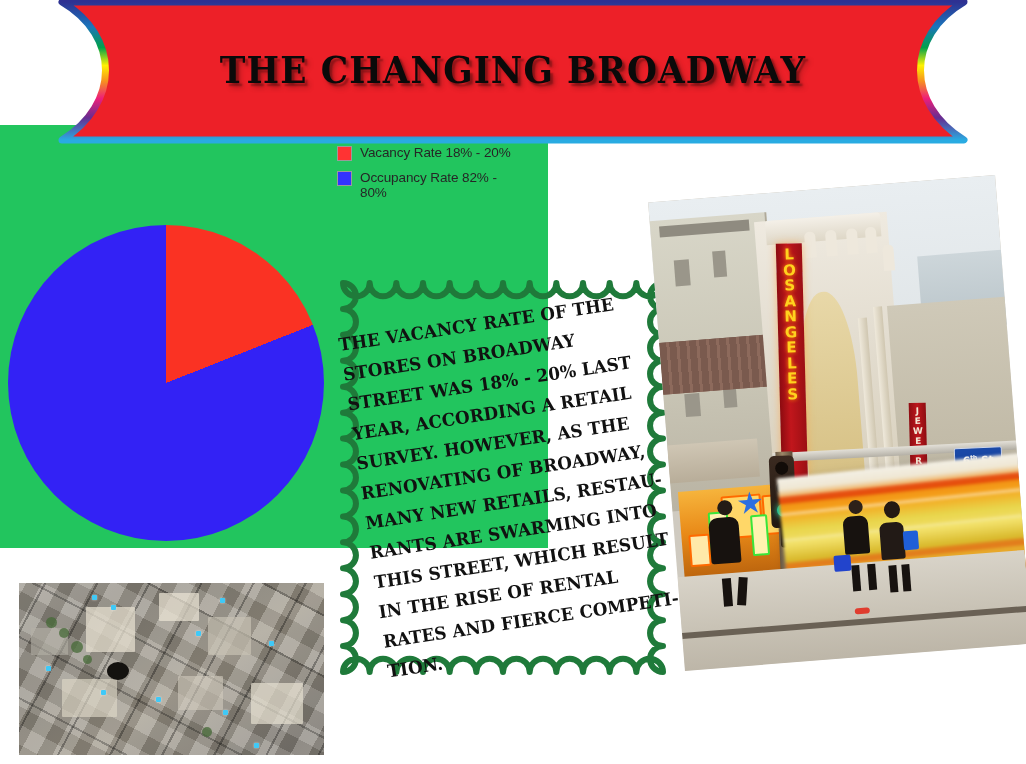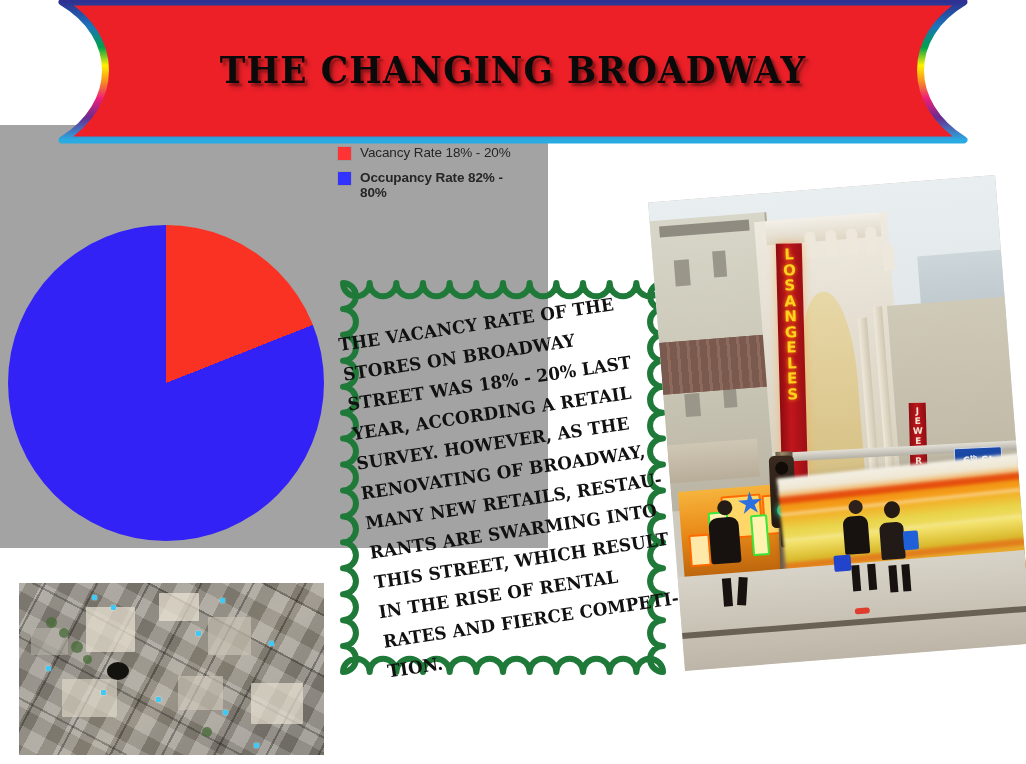--- a/index.html
+++ b/index.html
@@ -8,21 +8,21 @@
     background:#ffffff;
     font-family:"Liberation Sans",sans-serif;
     overflow:hidden;
     position:relative;
   }
   #stage{position:absolute;left:0;top:0;width:1026px;height:764px;overflow:hidden;}
 
   
   .chart-panel{
     position:absolute;left:0;top:125px;width:548px;height:423px;
-    background:#a3a3a3;
+    background:#22c55e;
   }
   .legend{position:absolute;left:337px;top:20px;width:200px;}
   .legend-row{display:flex;align-items:flex-start;margin-bottom:9px;}
   .swatch{
     width:15px;height:15px;flex:0 0 15px;margin-right:8px;margin-top:1px;
     border:1px solid #9a9a9a;box-sizing:border-box;
   }
   .legend-label{
     font-size:13.5px;color:#262626;line-height:15px;
     font-family:"Liberation Sans",sans-serif;letter-spacing:-0.1px;
@@ -214,21 +214,21 @@
 
   <div class="chart-panel">
 
     <div class="legend">
       <div class="legend-row">
         <span class="swatch" id="sw0" style="background: rgb(255, 51, 51);"></span>
         <span class="legend-label">Vacancy Rate 18% - 20%</span>
       </div>
       <div class="legend-row">
         <span class="swatch" id="sw1" style="background: rgb(51, 51, 255);"></span>
-        <span class="legend-label" style="max-width:150px;white-space:normal;font-weight:bold;">Occupancy Rate 82% - 80%</span>
+        <span class="legend-label" style="max-width:150px;white-space:normal;">Occupancy Rate 82% - 80%</span>
       </div>
     </div>
 
     <div class="pie-wrap">
       <div class="pie" id="pie" style="background: conic-gradient(rgb(250, 50, 35) 0deg, rgb(250, 50, 35) 68.4deg, rgb(51, 34, 245) 68.4deg, rgb(51, 34, 245) 360deg);"></div>
     </div>
   </div>
 
   <div class="banner">
     <svg width="1026" height="152" viewBox="0 0 1026 152" preserveAspectRatio="none">

